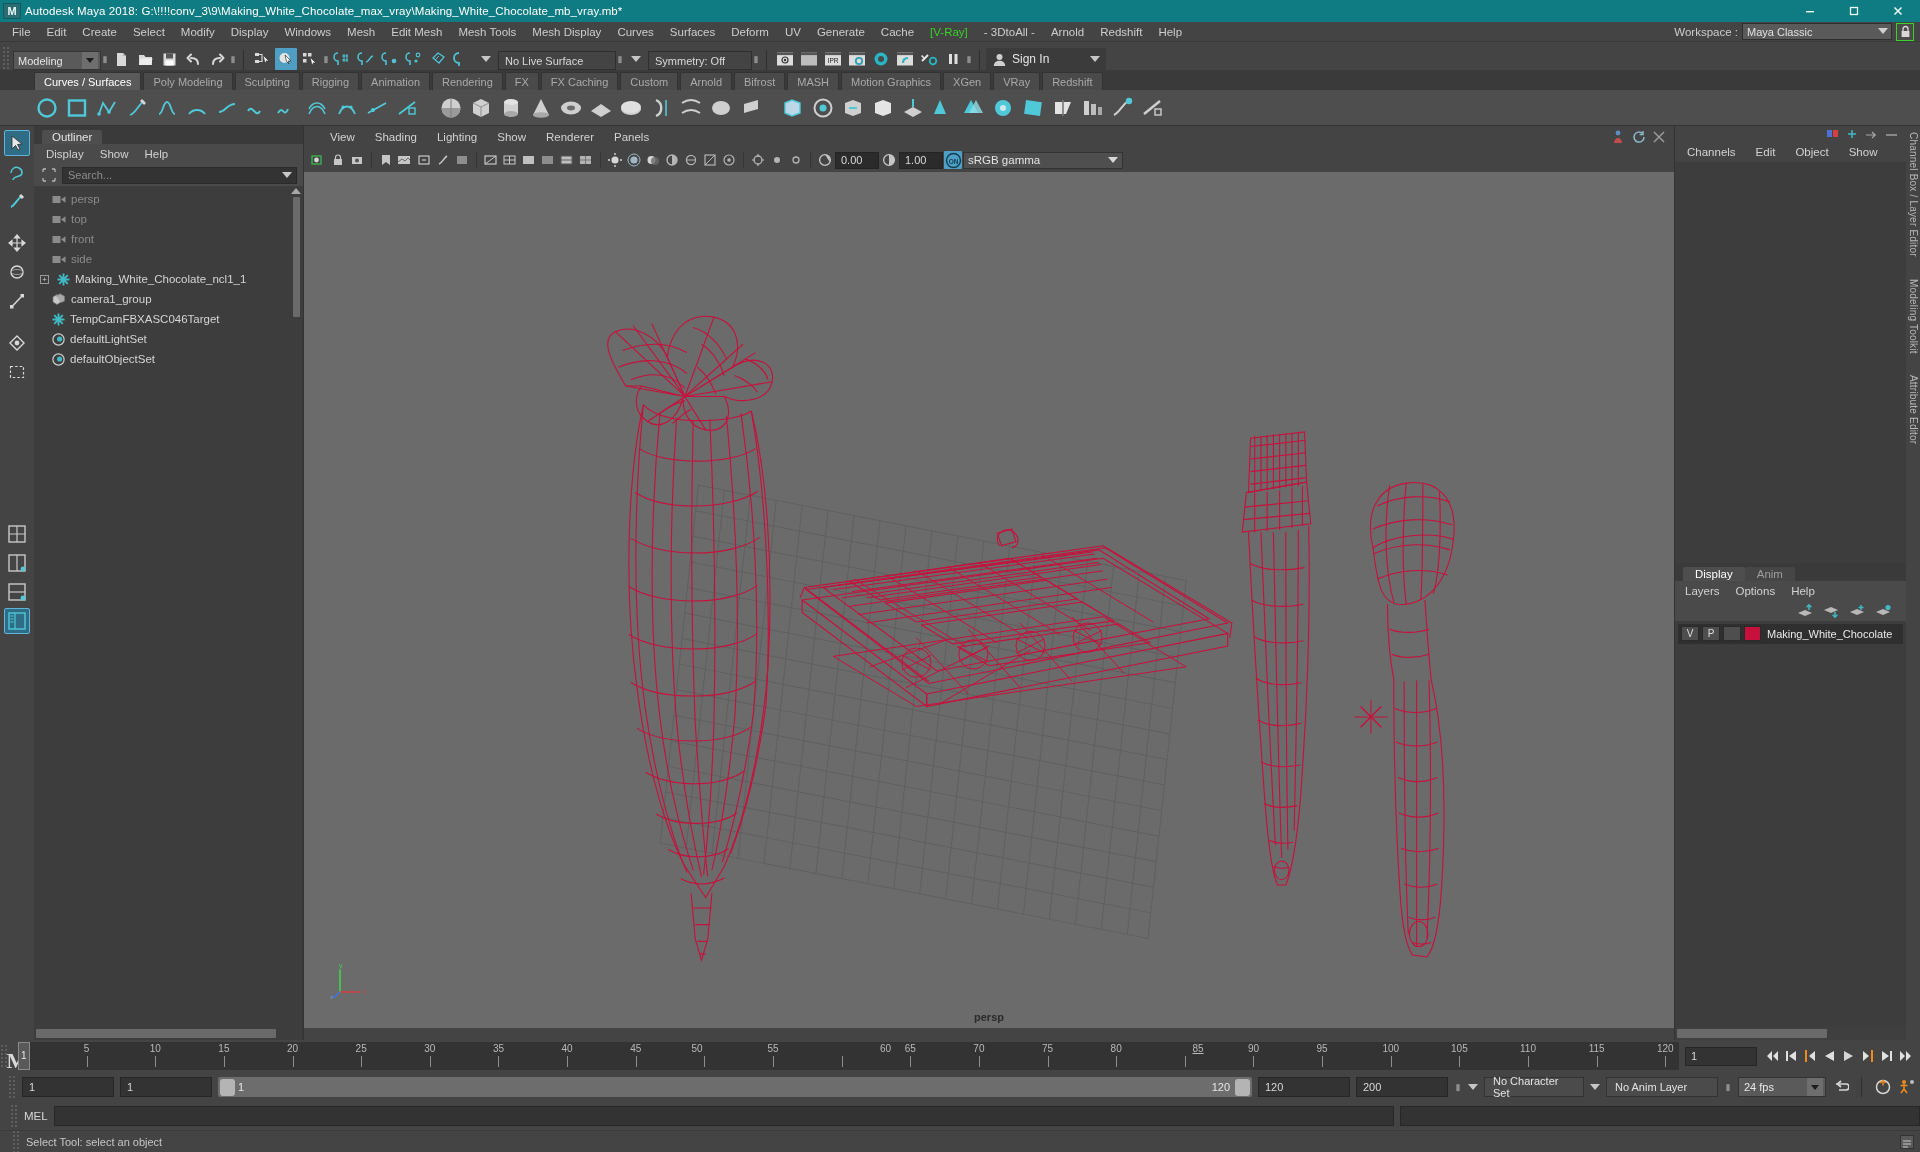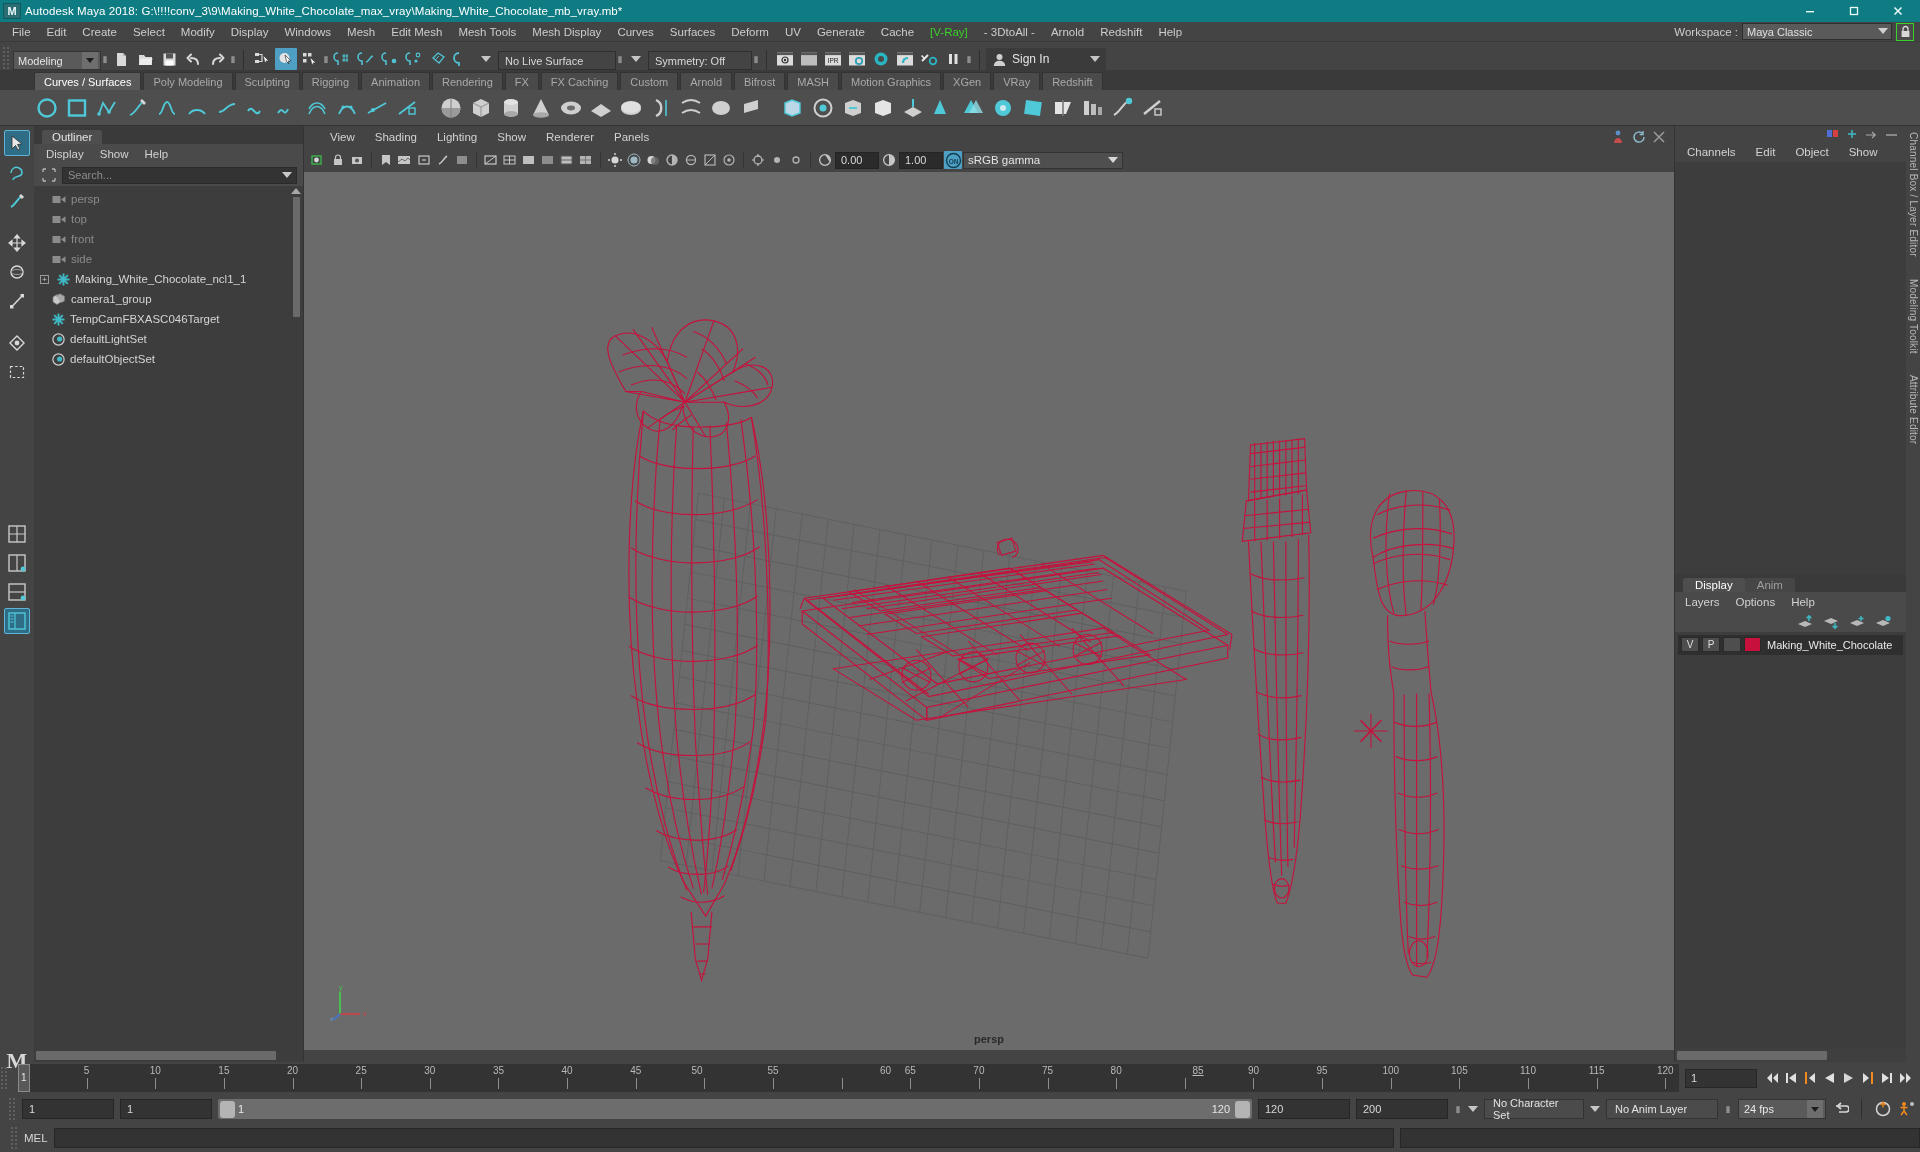--- a/index.html
+++ b/index.html
@@ -1412,14 +1412,23 @@
       </div>
   </div>
 
   <div class="melrow">
     <div class="grip"></div>
     <div class="lbl">MEL</div>
     <div class="melinput"><span></span></div>
     <div class="melout"><span></span></div>
   </div>
 
+  <div class="statusbar">
+    <div class="grip"></div>
+    <div class="txt" style="margin-left:6px">Select Tool: select an object</div>
+    <div class="rbox">
+      <svg width="12" height="12" viewBox="0 0 12 12">
+          <path d="M2 3h8M2 6h8M2 9h5" stroke="#c8c8c8" stroke-width="1.1"></path>
+        </svg>
+    </div>
+  </div>
 
 </div>
 
 </body></html>

